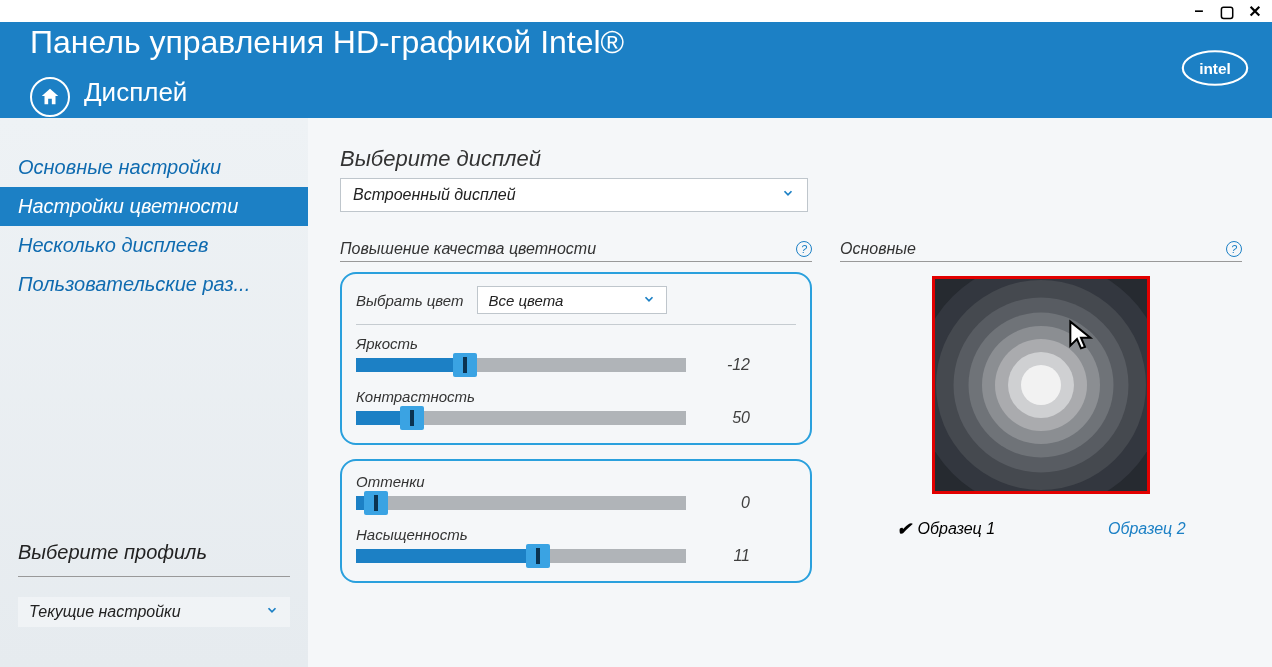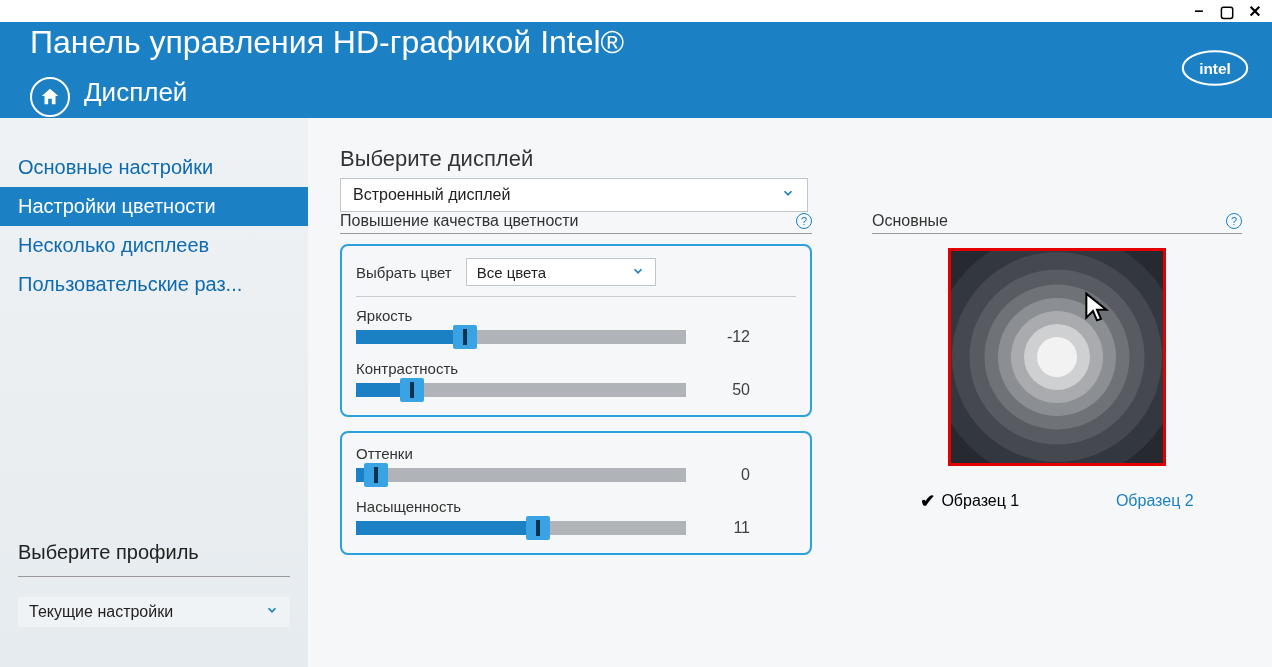--- a/index.html
+++ b/index.html
@@ -13,44 +13,44 @@
   .header { background: #1c80c5; color: #fff; display: flex; align-items: center; padding: 0 20px 0 30px; height: 96px; position: relative; }
   .header-left { display: flex; flex-direction: column; }
   .app-title { font-size: 32px; font-weight: 300; margin-bottom: 16px; }
   .section-row { display: flex; gap: 14px; }
   .home-btn { width: 40px; height: 40px; border: 2px solid #fff; border-radius: 50%; display: flex; align-items: center; justify-content: center; cursor: pointer; }
   .home-btn svg { width: 22px; height: 22px; fill: #fff; }
   .section-name { font-size: 26px; font-weight: 300; }
   .intel-logo { position: absolute; right: 22px; top: 50%; transform: translateY(-50%); }
   .intel-logo svg { width: 70px; height: 46px; }
 
-  .body { flex: 1; display: flex; min-height: 0; }
+  .body { flex: 1; display: flex; min-height: 0; font-style: italic; }
 
   .sidebar { width: 308px; background: linear-gradient(to bottom, #eef2f5, #e6ebef); padding-top: 30px; display: flex; flex-direction: column; }
   .nav-item { font-size: 20px; padding: 8px 18px; color: #0f6bb0; cursor: pointer; white-space: nowrap; overflow: hidden; text-overflow: ellipsis; }
   .nav-item.active { background: #1c80c5; color: #fff; }
   .sidebar-spacer { flex: 1; }
   .profile-block { padding: 0 18px 40px 18px; }
   .profile-label { font-size: 20px; color: #222; border-bottom: 1px solid #999; padding-bottom: 12px; margin-bottom: 20px; }
   .select { border: 1px solid transparent; height: 30px; display: flex; align-items: center; justify-content: space-between; padding: 0 10px; font-size: 16px; color: #222; cursor: pointer; background: rgba(255,255,255,0.4); }
   .select .chev { color: #1c80c5; }
   .chev svg { width: 14px; height: 14px; }
 
   .main { flex: 1; background: #f5f7f9; padding: 28px 30px 10px 32px; overflow: hidden; }
   .main-label { font-size: 22px; font-weight: 300; color: #333; margin-bottom: 6px; }
   .display-select { border: 1px solid #bfc6cc; height: 34px; display: flex; align-items: center; justify-content: space-between; padding: 0 12px; font-size: 16px; background: #fff; cursor: pointer; width: 468px; }
 
-  .two-col { display: flex; gap: 60px; }
+  .two-col { display: flex; gap: 28px; margin-top: 28px; }
   .left-col { width: 472px; }
   .right-col { flex: 1; }
 
   .group-header { display: flex; align-items: center; justify-content: space-between; border-bottom: 1px solid #999; padding-bottom: 3px; margin-bottom: 10px; font-size: 16px; color: #333; }
   .help-icon { width: 16px; height: 16px; border: 1.5px solid #1c80c5; color: #1c80c5; border-radius: 50%; font-size: 11px; display: flex; align-items: center; justify-content: center; cursor: pointer; }
 
-  .panel { border: 2px solid #2aa0dd; border-radius: 8px; padding: 12px 14px 16px 14px; margin-bottom: 14px; background: #f5f7f9; }
+  .panel { border: 2px solid #2aa0dd; border-radius: 16px; padding: 12px 14px 16px 14px; margin-bottom: 14px; background: #f5f7f9; }
   .color-row { display: flex; align-items: center; gap: 14px; padding-bottom: 10px; border-bottom: 1px solid #c6ccd1; margin-bottom: 10px; }
   .color-row-label { font-size: 15px; color: #333; }
   .mini-select { border: 1px solid #bfc6cc; height: 28px; width: 190px; display: flex; align-items: center; justify-content: space-between; padding: 0 10px; font-size: 15px; background: #fff; cursor: pointer; }
 
   .slider-block { margin-bottom: 14px; }
   .slider-block:last-child { margin-bottom: 0; }
   .slider-label { font-size: 15px; color: #333; margin-bottom: 4px; }
   .slider-row { display: flex; align-items: center; gap: 24px; }
   .track { position: relative; width: 330px; height: 14px; background: #b0b4b8; cursor: pointer; }
   .track .fill { position: absolute; left: 0; top: 0; height: 100%; background: #1c80c5; }

